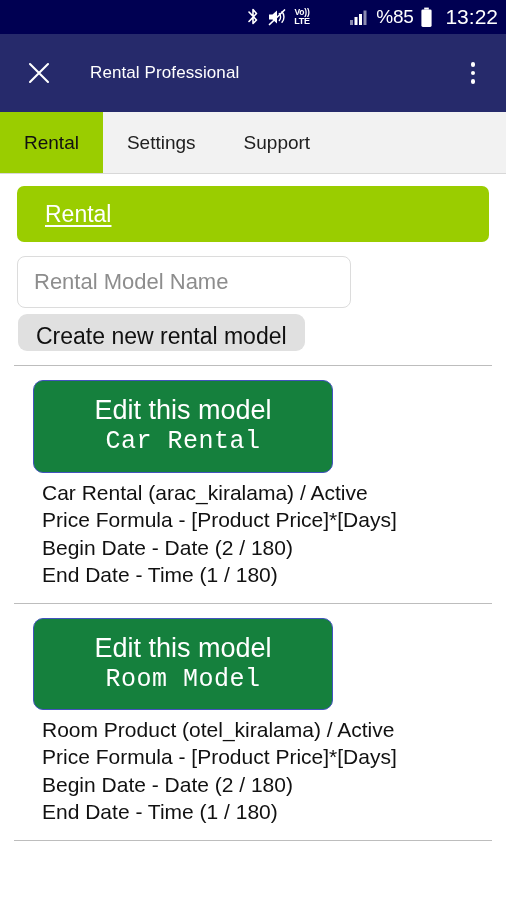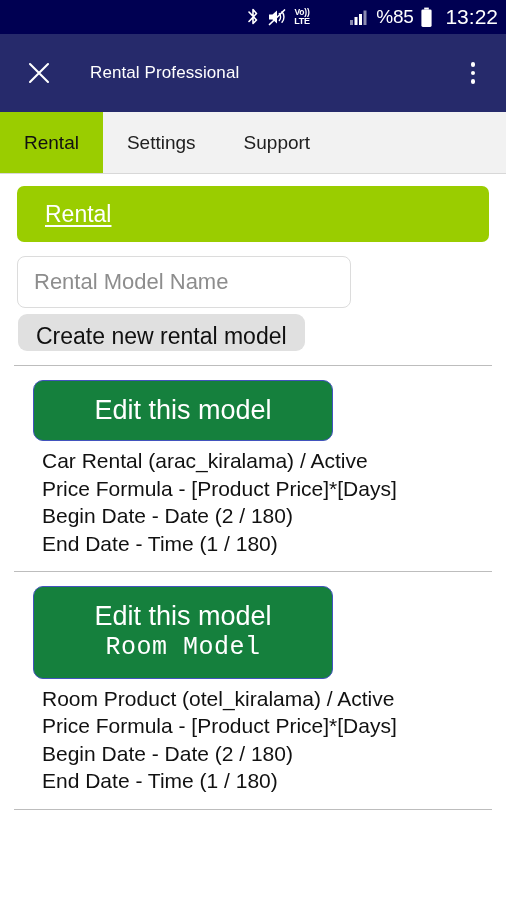--- a/index.html
+++ b/index.html
@@ -307,20 +307,21 @@
     <input class="text-input" type="text" placeholder="Rental Model Name" style="">
     <br>
     <button class="create-btn">Create new rental model</button>
   </div>
 
   <div class="divider"></div>
 
   <div class="model-card">
     <div class="edit-btn">
       <span class="edit-btn-line1">Edit this model</span>
+      <span class="edit-btn-line2">Car Rental</span>
     </div>
     <div class="model-details">
       <div>Car Rental (arac_kiralama) / Active</div>
       <div>Price Formula - [Product Price]*[Days]</div>
       <div>Begin Date - Date (2 / 180)</div>
       <div>End Date - Time (1 / 180)</div>
     </div>
   </div>
 
   <div class="divider"></div>

